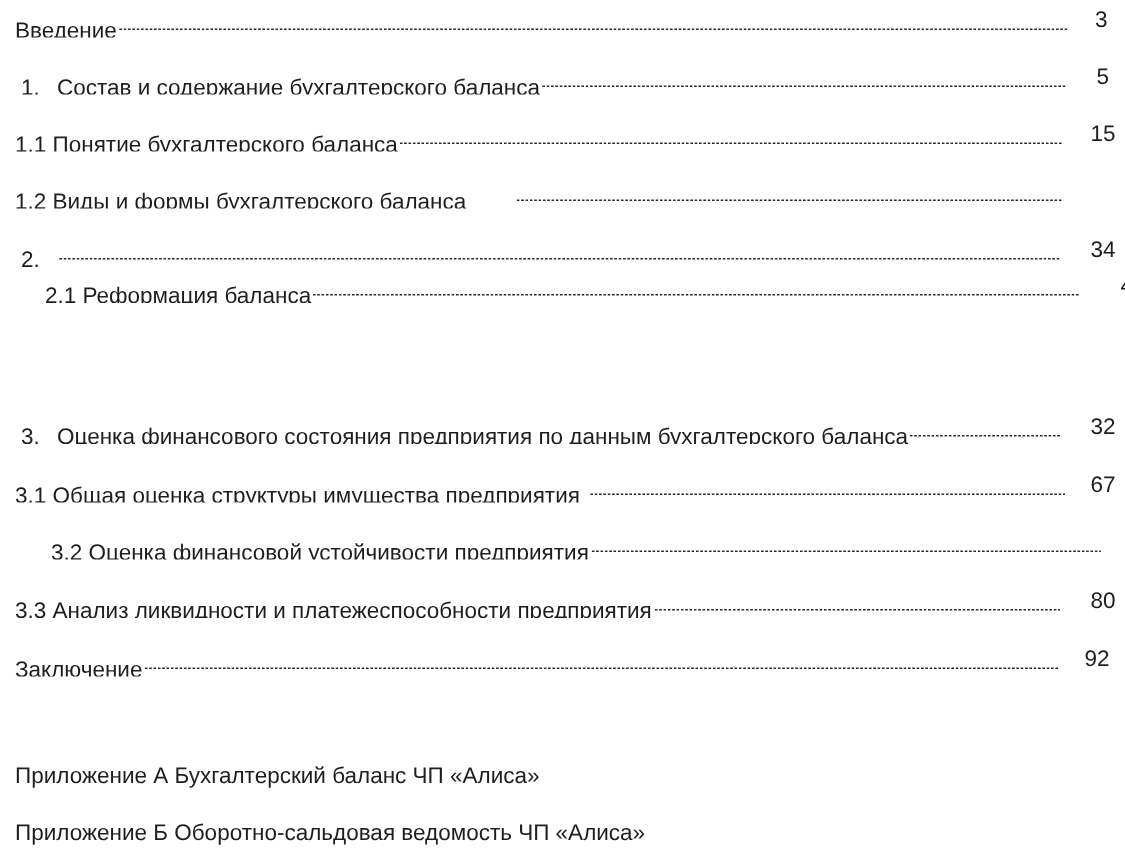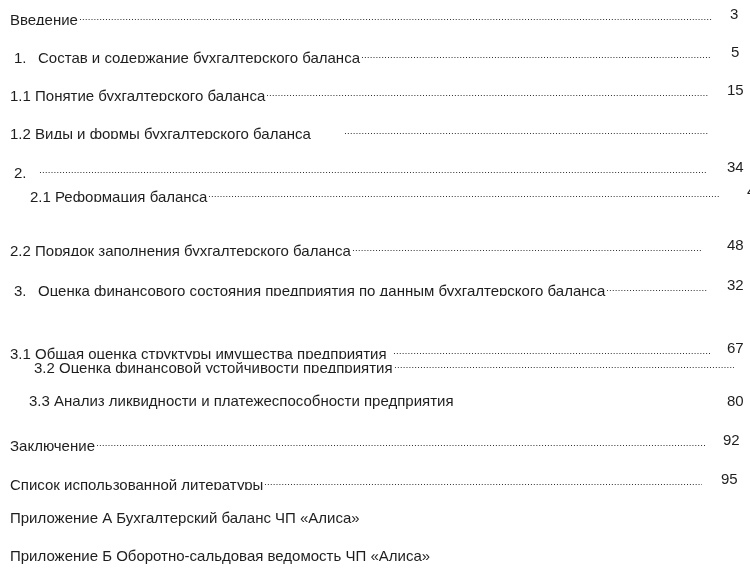--- a/index.html
+++ b/index.html
@@ -119,76 +119,62 @@
   </div>
 
   <div class="toc-row" style="top:180px;margin-left:20px;">
     <div class="toc-entry" style="left:10px; width:690px;">
       <span class="toc-title">2.1 Реформация баланса</span>
       <span class="toc-leader"></span>
     </div>
     <span class="toc-page" style="left:727px;">40</span>
   </div>
 
-  <div class="toc-row" style="top:234px;">
-    <div class="toc-entry" style="left:10px; width:692px;">
-      <span class="toc-title">2.2 Порядок заполнения бухгалтерского баланса</span>
-      <span class="toc-leader"></span>
-    </div>
-    <span class="toc-page" style="left:727px;">48</span>
-  </div>
 
   <div class="toc-row" style="top:274px;">
     <div class="toc-entry" style="left:14px; width:693px;">
       <span class="toc-num" style="width:24px;">3.</span>
       <span class="toc-title">Оценка финансового состояния предприятия по данным бухгалтерского баланса</span>
       <span class="toc-leader"></span>
     </div>
     <span class="toc-page" style="left:727px;">32</span>
   </div>
 
-  <div class="toc-row" style="top:313px;margin-top:24px;">
+  <div class="toc-row" style="top:313px;">
     <div class="toc-entry" style="left:10px; width:700px;">
       <span class="toc-title">3.1 Общая оценка структуры имущества предприятия</span>
       <span class="toc-leader" style="margin-left:6px;"></span>
     </div>
     <span class="toc-page" style="left:727px;">67</span>
   </div>
 
   <div class="toc-row" style="top:351px;margin-left:24px;">
     <div class="toc-entry" style="left:10px; width:700px;">
       <span class="toc-title">3.2 Оценка финансовой устойчивости предприятия</span>
       <span class="toc-leader"></span>
     </div>
     <span class="toc-page" style="left:727px;text-align:center;">75</span>
   </div>
 
   <div class="toc-row" style="top:390px;">
-    <div class="toc-entry" style="left:28px; width:697px;flex-direction:column;">
+    <div class="toc-entry" style="left:10px; width:697px;">
       <span class="toc-title">3.3 Анализ ликвидности и платежеспособности предприятия</span>
       <span class="toc-leader"></span>
     </div>
     <span class="toc-page" style="left:727px;">80</span>
   </div>
 
   <div class="toc-row" style="top:429px;">
     <div class="toc-entry" style="left:10px; width:696px;">
       <span class="toc-title">Заключение</span>
       <span class="toc-leader"></span>
     </div>
     <span class="toc-page" style="left:723px;">92</span>
   </div>
 
-  <div class="toc-row" style="top:468px;">
-    <div class="toc-entry" style="left:10px; width:692px;">
-      <span class="toc-title">Список использованной литературы</span>
-      <span class="toc-leader"></span>
-    </div>
-    <span class="toc-page" style="left:721px;">95</span>
-  </div>
 
   <div class="toc-row" style="top:507px;">
     <div class="toc-entry" style="left:10px;">
       <span class="toc-title">Приложение А Бухгалтерский баланс ЧП «Алиса»</span>
     </div>
   </div>
 
   <div class="toc-row" style="top:545px;">
     <div class="toc-entry" style="left:10px;">
       <span class="toc-title">Приложение Б Оборотно-сальдовая ведомость ЧП «Алиса»</span>

